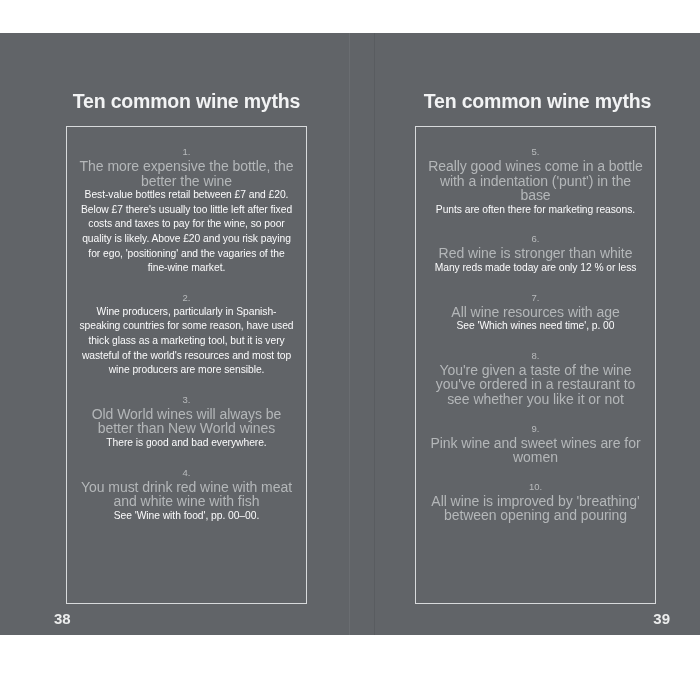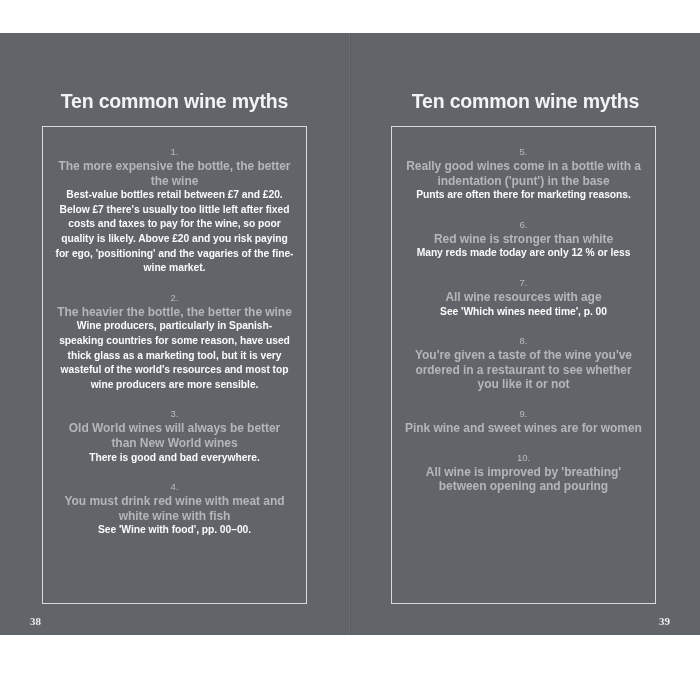--- a/index.html
+++ b/index.html
@@ -23,20 +23,21 @@
     background: #616468;
     display: flex;
     flex-direction: row;
   }
 
   .page {
     position: relative;
     width: 350px;
     height: 602px;
     box-sizing: border-box;
+    margin-left: 24px;
   }
   .page.left  { border-right: 1px solid #6a6d71; }
   .page.right { border-left: 1px solid #595c60; }
 
   .page-title {
     position: absolute;
     left: 0;
     right: 0;
     top: 57px;
     text-align: center;
@@ -67,60 +68,58 @@
   .myth:last-child { margin-bottom: 0; }
 
   .myth-num {
     color: #b9bbbd;
     font-size: 9.5px;
     line-height: 14px;
     font-weight: normal;
   }
   .myth-claim {
     color: #b4b7b9;
-    font-size: 12px;
+    font-size: 14px;
     line-height: 14.6px;
-    font-weight: bold;
+    font-weight: normal;
     letter-spacing: -0.05px;
   }
   .myth-truth {
     color: #fbfbfc;
     font-size: 10.3px;
     line-height: 14.6px;
-    font-weight: bold;
+    font-weight: normal;
     letter-spacing: -0.05px;
   }
 
   .folio {
     position: absolute;
     bottom: 8px;
     color: #eceded;
-    font-size: 11px;
+    font-size: 15px;
     font-weight: bold;
-    font-family: Liberation Serif, serif;
   }
   .folio.left  { left: 30px; }
   .folio.right { right: 30px; }
 </style>
 </head>
 <body>
 
 <div id="spread">
 
   <div class="page left">
     <div class="page-title">Ten common wine myths</div>
     <div class="frame" id="left-frame">
         <div class="myth">
           <div class="myth-num">1.</div>
           <div class="myth-claim">The more expensive the bottle, the better the wine</div>
           <div class="myth-truth">Best-value bottles retail between £7 and £20. Below £7 there's usually too little left after fixed costs and taxes to pay for the wine, so poor quality is likely. Above £20 and you risk paying for ego, 'positioning' and the vagaries of the fine-wine market.</div>
         </div>
         <div class="myth">
           <div class="myth-num">2.</div>
-          <div class="myth-claim">The heavier the bottle, the better the wine</div>
           <div class="myth-truth">Wine producers, particularly in Spanish-speaking countries for some reason, have used thick glass as a marketing tool, but it is very wasteful of the world's resources and most top wine producers are more sensible.</div>
         </div>
         <div class="myth">
           <div class="myth-num">3.</div>
           <div class="myth-claim">Old World wines will always be better than New World wines</div>
           <div class="myth-truth">There is good and bad everywhere.</div>
         </div>
         <div class="myth">
           <div class="myth-num">4.</div>
           <div class="myth-claim">You must drink red wine with meat and white wine with fish</div>

